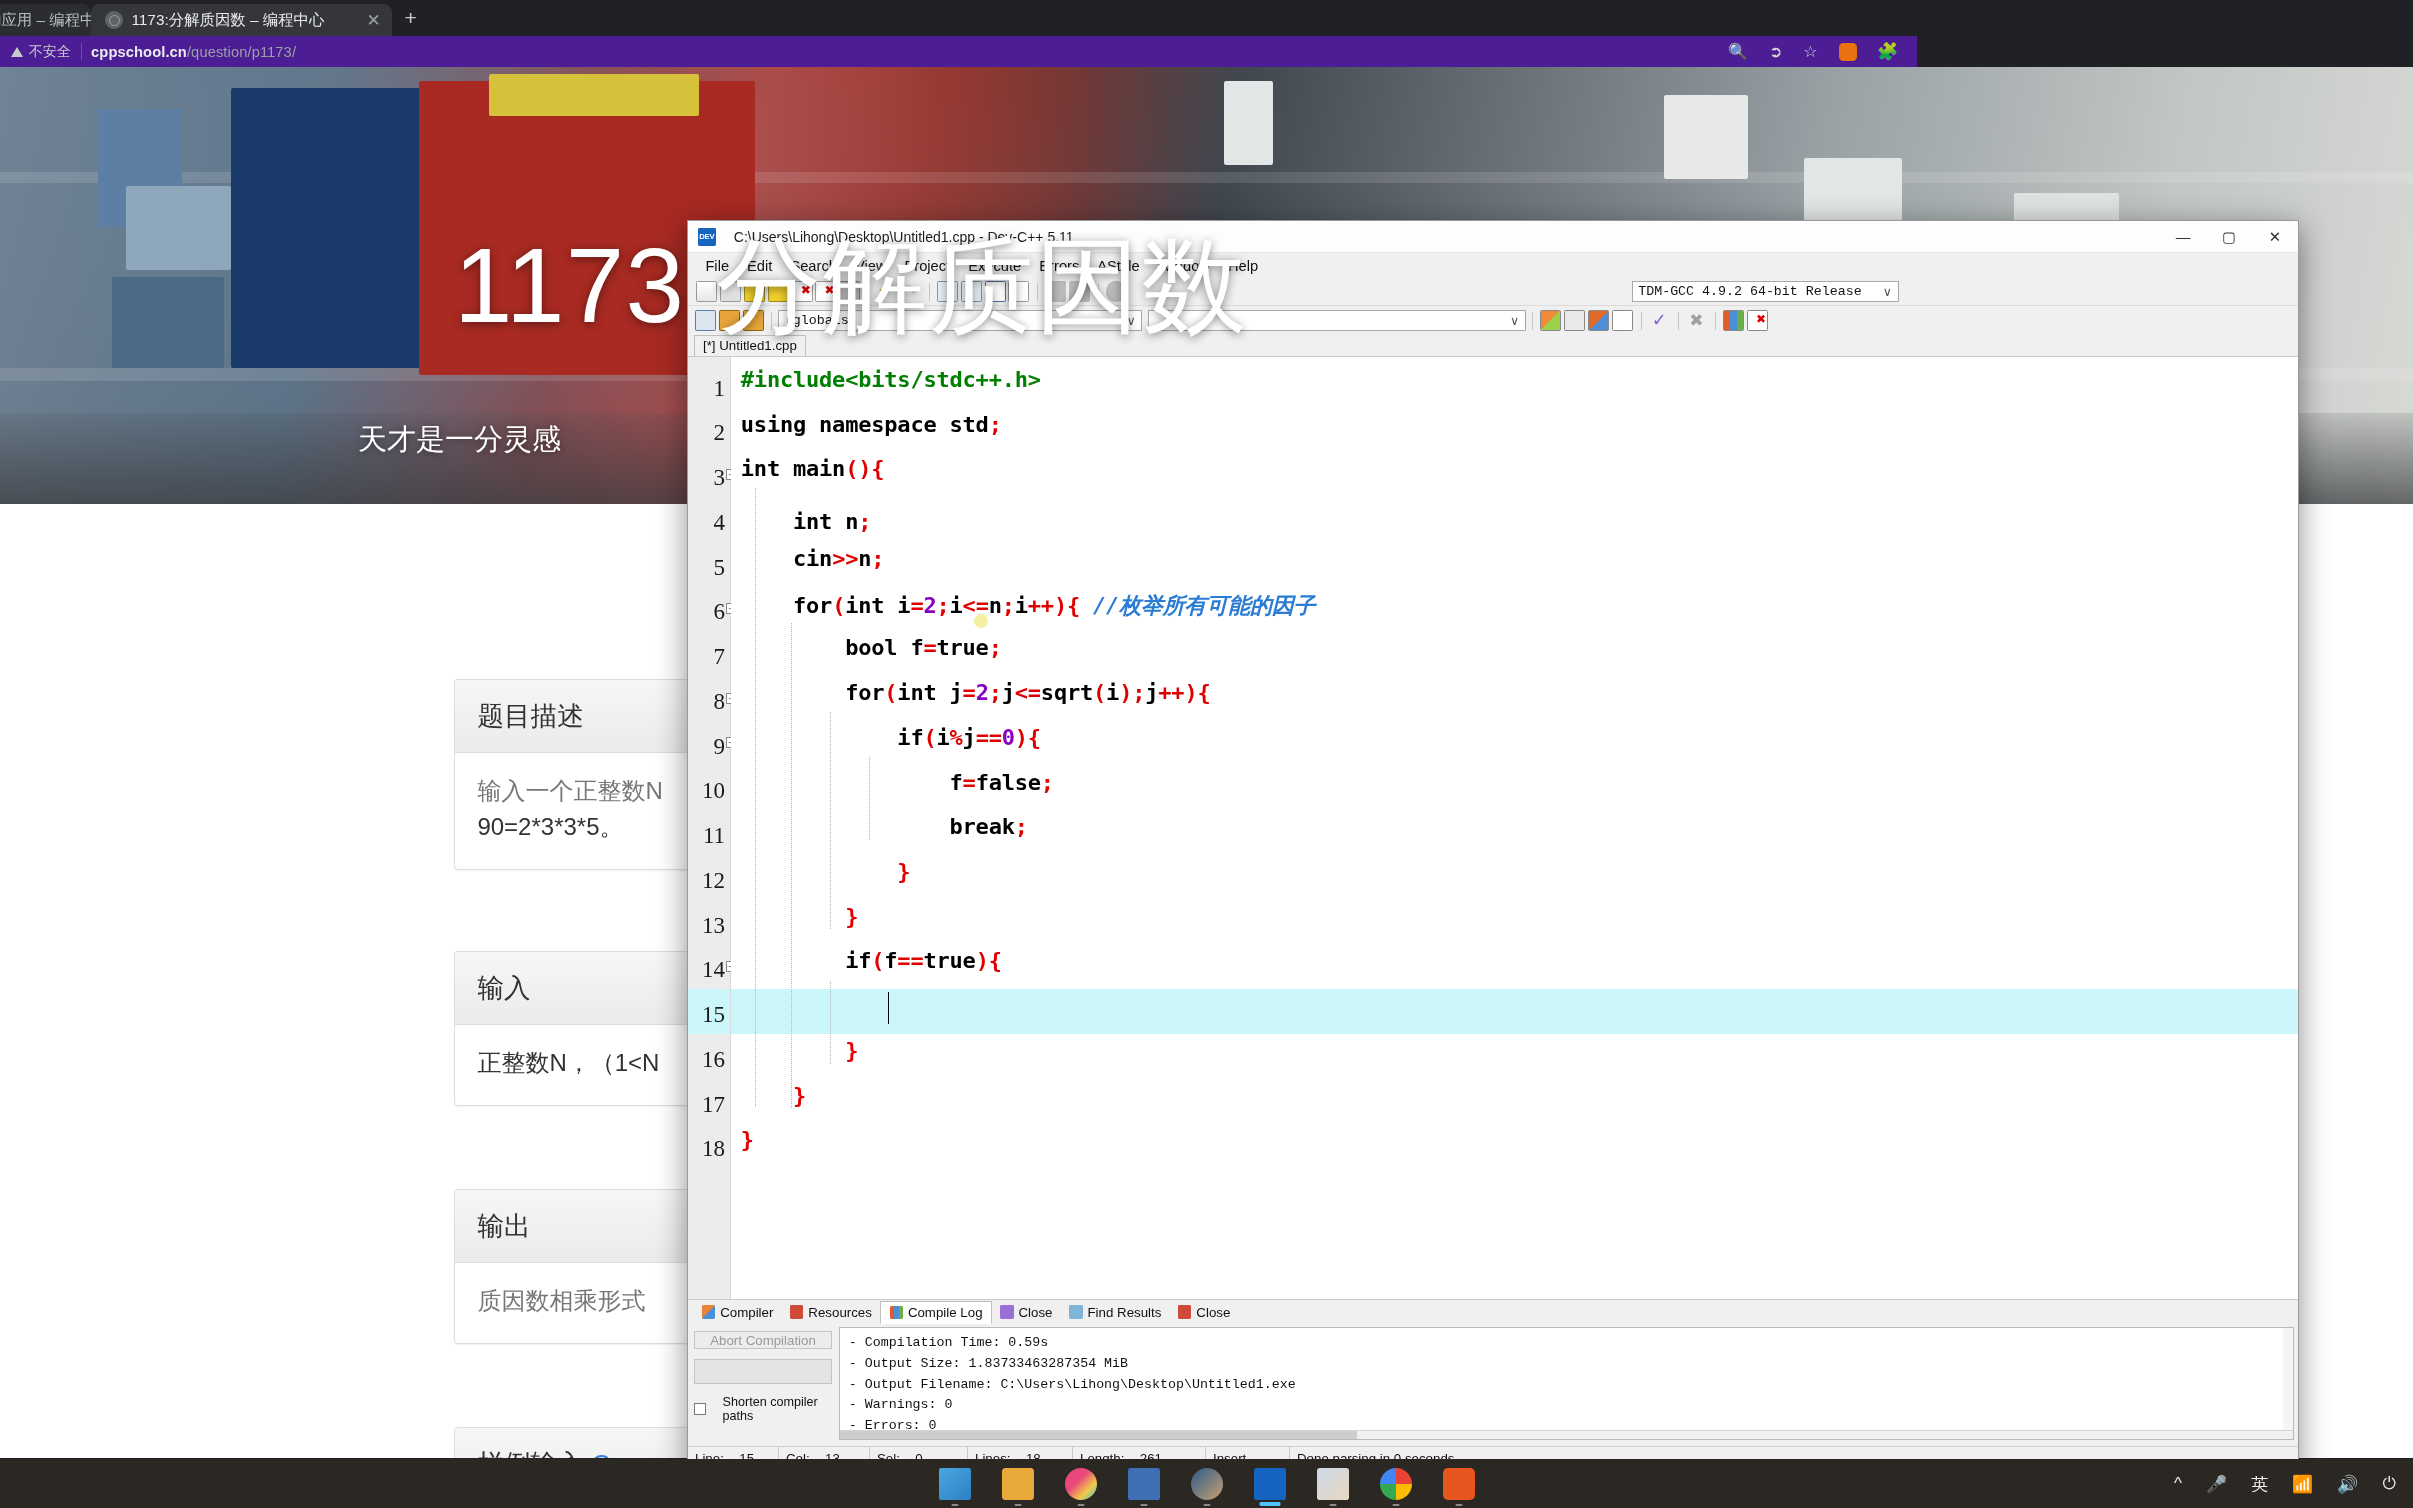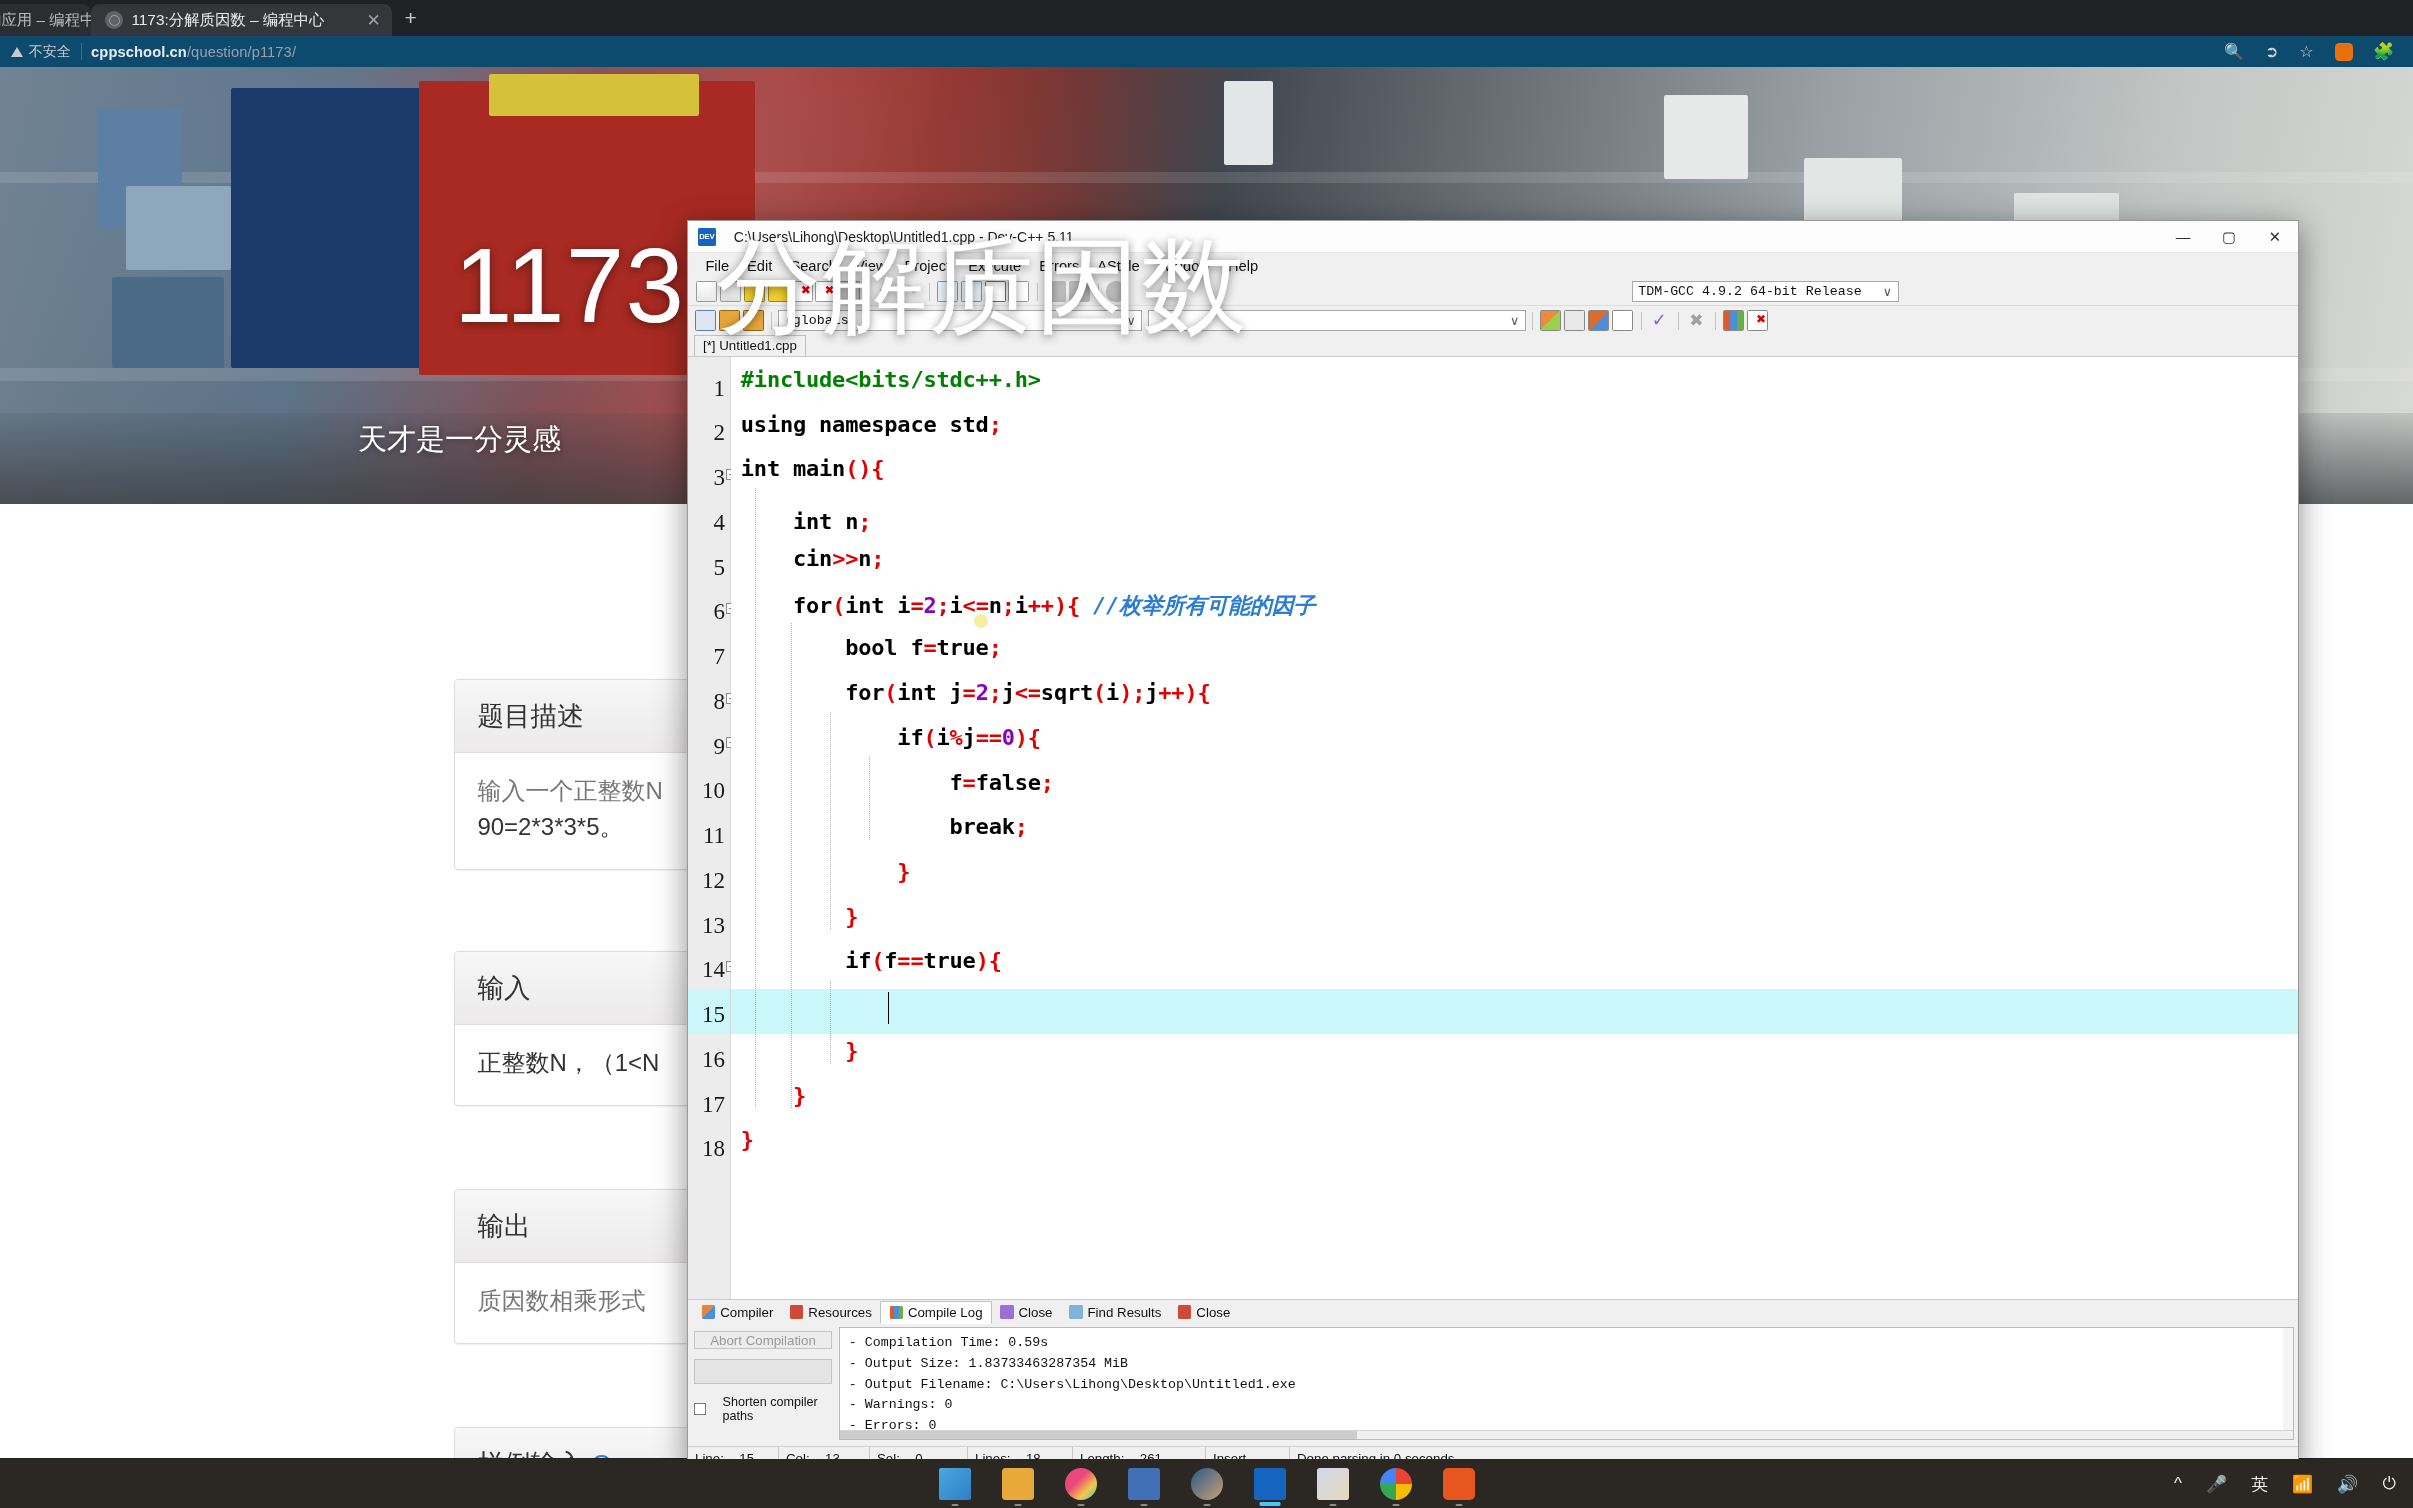--- a/index.html
+++ b/index.html
@@ -15,21 +15,21 @@
   #browser { position:absolute; inset:0; background:#202124; }
   .tabstrip { position:absolute; top:0; left:0; width:2413px; height:36px; background:#202124; display:flex; align-items:flex-end; }
   .tab { height:32px; display:flex; align-items:center; gap:8.4px; padding:0 11.2px 0 14px; border-radius:8.4px 8.4px 0 0; font-size:15.4px; color:#bdc1c6; white-space:nowrap; }
   .tab.inactive { background:#2c2d30; width:119px; margin-left:-28px; color:#b8bcc0; }
   .tab.active { background:#35363a; color:#e8eaed; min-width:301px; }
   .tab .favicon { width:18px; height:18px; border-radius:50%; background:#5f6368; display:inline-block; position:relative; flex:none;}
   .tab .favicon::after{content:"";position:absolute;inset:3.5px;border-radius:50%;border:1.4px solid #9aa0a6;}
   .tab .x { margin-left:auto; font-size:17px; color:#9aa0a6; padding-left:12.6px; }
   .newtab { color:#c6c8cb; font-size:21px; padding:0 12.6px 5.6px 12.6px; }
 
-  .urlbar { position:absolute; top:36px; left:0; width:2413px; height:31px; background:#0c4a6e; display:flex; align-items:center; padding:0 11.2px; }
+  .urlbar { position:absolute; top:36px; left:0; width:1917px; height:31px; background:#4c1d95; display:flex; align-items:center; padding:0 11.2px; }
   .warn { display:flex; align-items:center; gap:5.6px; font-size:14px; color:#c8cacd; }
   .warn .tri { width:0;height:0;border-left:6.3px solid transparent;border-right:6.3px solid transparent;border-bottom:10.5px solid #c8cacd; }
   .sep { width:0.7px; height:17px; background:#5f6368; margin:0 9.8px; }
   .url { font-size:14.7px; color:#9aa0a6; letter-spacing:0.1px; }
   .url b { color:#e8eaed; font-weight:700; }
   .omni-right { margin-left:auto; display:flex; align-items:center; gap:21px; padding-right:7px; }
   .omni-right .ic { font-size:16px; color:#d2d4d7; }
   .fox { width:18px;height:18px;border-radius:4.2px;background:#e8700f; }
   .puz { color:#fff; font-size:17px; }
 

